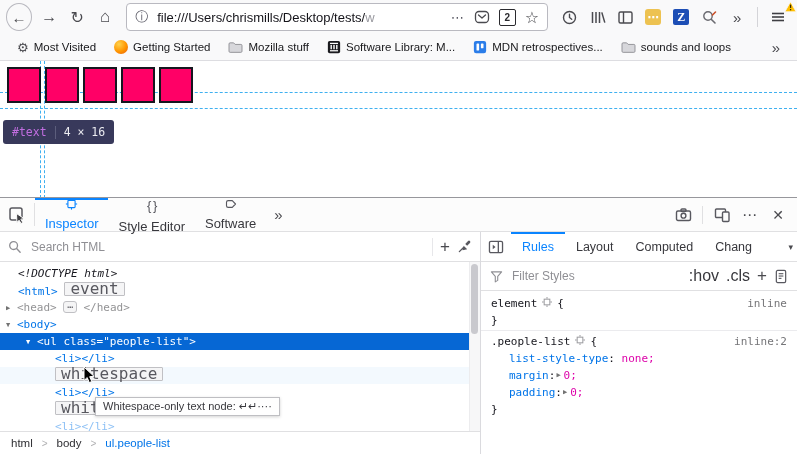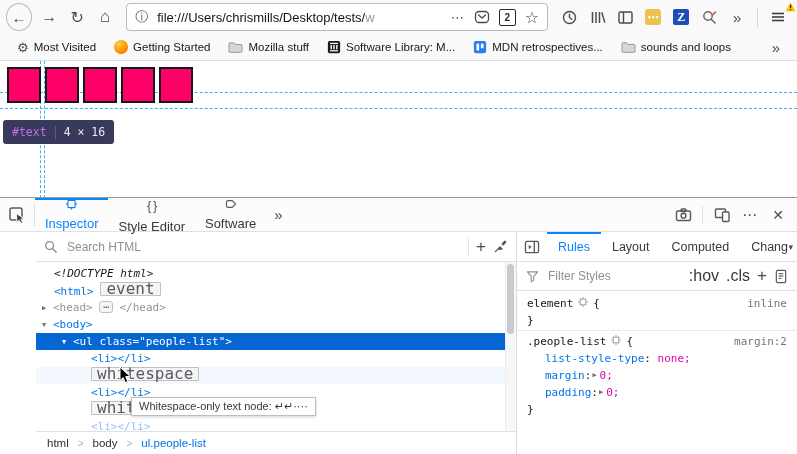--- a/index.html
+++ b/index.html
@@ -61,21 +61,21 @@
   .dtpick{width:34px;display:flex;align-items:center;justify-content:center;color:#58585f;}
   .dtsep{width:1px;background:#e0e0e2;margin:5px 0;}
   .dttab{display:flex;align-items:center;gap:6px;padding:0 10px;font-size:13px;color:#38383d;flex-direction:column;}
   .dttab.active{color:#0a84ff;box-shadow:inset 0 2px 0 #0a84ff;}
   .dtmore{display:flex;align-items:center;padding:0 8px;color:#4a4a4f;font-size:15px;}
   .dtright{margin-left:auto;display:flex;align-items:center;gap:2px;padding-right:6px;color:#58585f;}
   .dtibtn{width:26px;height:26px;display:flex;align-items:center;justify-content:center;border-radius:3px;}
   .meat{font-size:15px;letter-spacing:1px;color:#4a4a4f;}
   .xclose{font-size:14px;color:#4a4a4f;}
 
-  .dtmain{flex:1;display:flex;min-height:0;margin-left:36px;}
+  .dtmain{flex:1;display:flex;min-height:0;}
   
   .markup{width:481px;flex:none;border-right:1px solid #dadade;display:flex;flex-direction:column;box-sizing:border-box;}
   .searchrow{height:29px;flex:none;border-bottom:1px solid #e0e0e2;display:flex;align-items:center;
              padding:0 8px;gap:7px;}
   .searchrow input{flex:1;border:none;outline:none;font-size:12px;color:#38383d;background:transparent;}
   .searchrow input::placeholder{color:#8f8f94;}
   .srsep{width:1px;height:18px;background:#e7e7ea;}
   .plus{font-size:17px;color:#4a4a4f;font-weight:300;}
   .tree{flex:1;position:relative;overflow:hidden;font-family:"DejaVu Sans Mono",monospace;
         font-size:11px;padding-top:3px;}
@@ -453,21 +453,21 @@
             <span class="tgt">
               <svg width="10" height="10" viewBox="0 0 12 12">
                   <rect x="2.6" y="2.6" width="6.8" height="6.8" fill="none" stroke="#9a9a9e" stroke-width="1.2"></rect>
                   <line x1="6" y1="0" x2="6" y2="2" stroke="#9a9a9e" stroke-width="1.2"></line>
                   <line x1="6" y1="10" x2="6" y2="12" stroke="#9a9a9e" stroke-width="1.2"></line>
                   <line x1="0" y1="6" x2="2" y2="6" stroke="#9a9a9e" stroke-width="1.2"></line>
                   <line x1="10" y1="6" x2="12" y2="6" stroke="#9a9a9e" stroke-width="1.2"></line>
                 </svg>
             </span>
             <span class="punct">{</span>
-            <span class="loc">margin:2</span>
+            <span class="loc">inline:2</span>
           </div>
           <div class="rline decl">
             <span class="pname">list-style-type</span><span class="punct">:</span>&nbsp;<span class="pval">none</span><span class="pval">;</span>
           </div>
           <div class="rline decl">
             <span class="pname">margin</span>
               <span class="punct">:</span>
               <span class="exp">▶</span>
               <span class="pval">0</span>
               <span class="pval">;</span>

